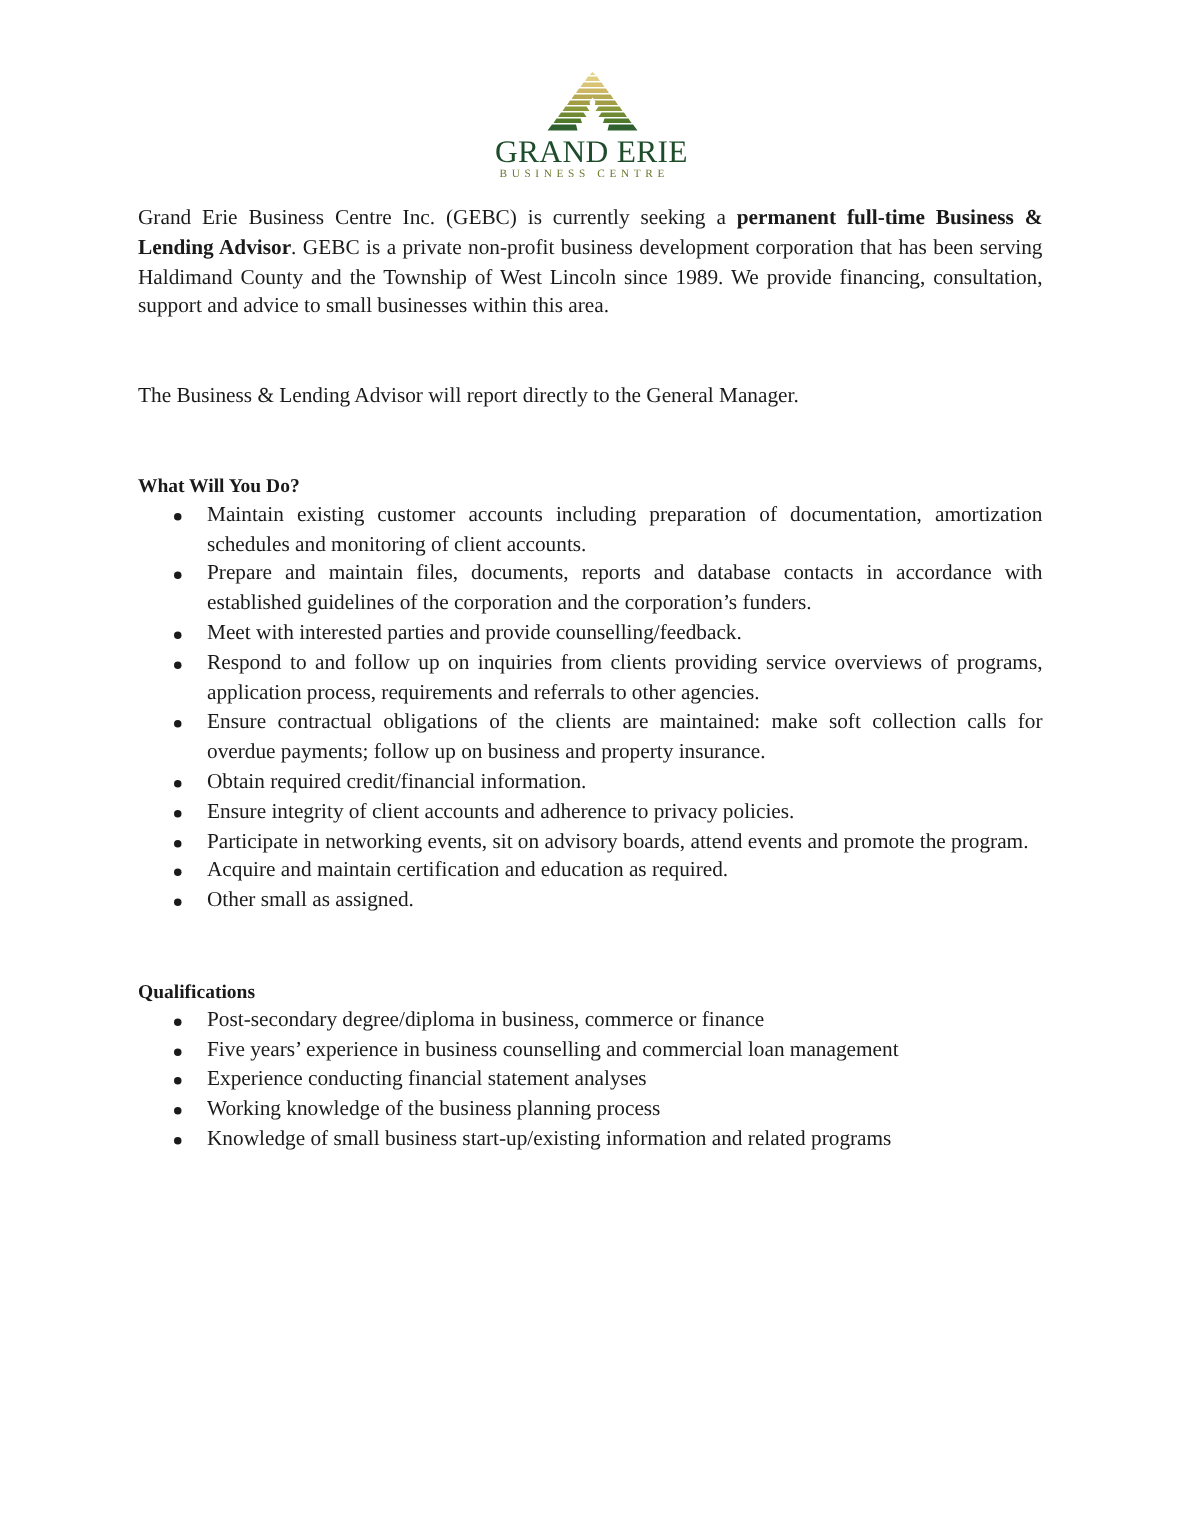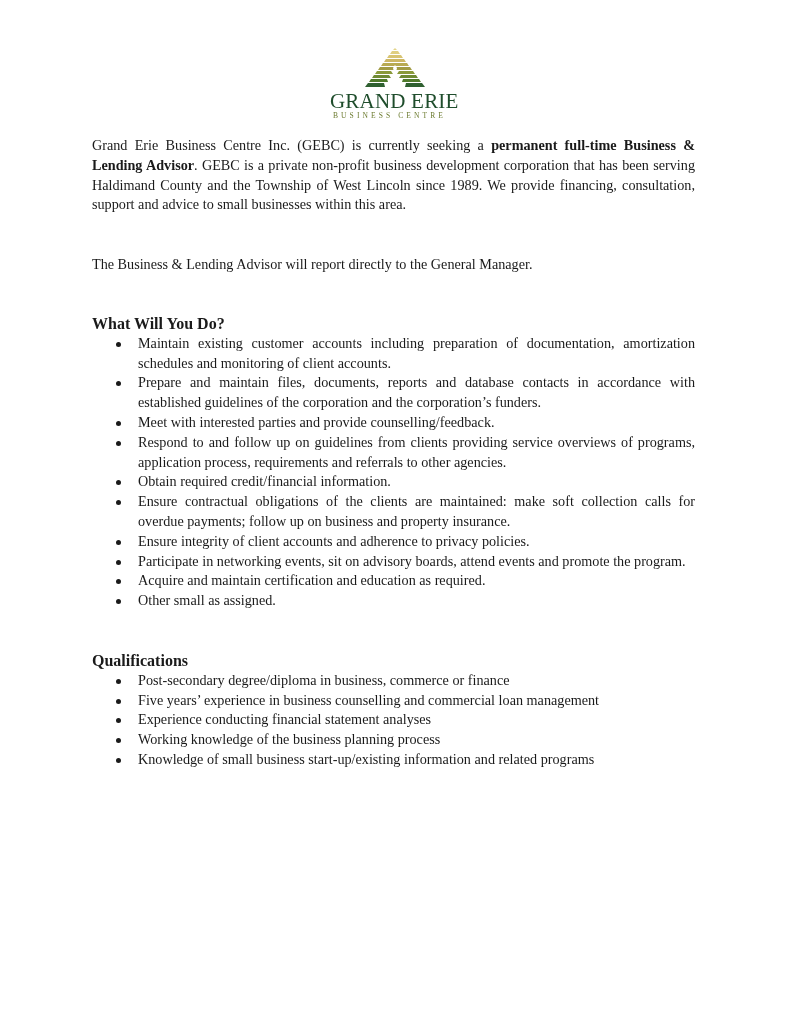--- a/index.html
+++ b/index.html
@@ -54,21 +54,21 @@
     }
     p {
       margin: 0;
       text-align: justify;
     }
     .gap-1 { height: 20px; }
     .gap-2 { height: 39px; }
     .gap-3 { height: 40px; }
     h2 {
       margin: 0;
-      font-size: 16px;
+      font-size: 13px;
       font-weight: bold;
       line-height: 19.8px;
     }
     ul {
       margin: 0;
       padding: 0;
       list-style: none;
     }
     ul li {
       position: relative;
@@ -127,23 +127,23 @@
 
   <p>The Business &amp; Lending Advisor will report directly to the General Manager.</p>
 
   <div class="gap-2"></div>
 
   <h2>What Will You Do?</h2>
   <ul>
     <li>Maintain existing customer accounts including preparation of documentation, amortization schedules and monitoring of client accounts.</li>
     <li>Prepare and maintain files, documents, reports and database contacts in accordance with established guidelines of the corporation and the corporation’s funders.</li>
     <li>Meet with interested parties and provide counselling/feedback.</li>
-    <li>Respond to and follow up on guidelines from clients providing service overviews of programs, application process, requirements and referrals to other agencies.</li>
+    <li>Respond to and follow up on inquiries from clients providing service overviews of programs, application process, requirements and referrals to other agencies.</li>
+    <li>Ensure contractual obligations of the clients are maintained: make soft collection calls for overdue payments; follow up on business and property insurance.</li>
     <li>Obtain required credit/financial information.</li>
-    <li>Ensure contractual obligations of the clients are maintained: make soft collection calls for overdue payments; follow up on business and property insurance.</li>
     <li>Ensure integrity of client accounts and adherence to privacy policies.</li>
     <li>Participate in networking events, sit on advisory boards, attend events and promote the program.</li>
     <li>Acquire and maintain certification and education as required.</li>
     <li>Other small as assigned.</li>
   </ul>
 
   <div class="gap-3"></div>
 
   <h2>Qualifications</h2>
   <ul>

